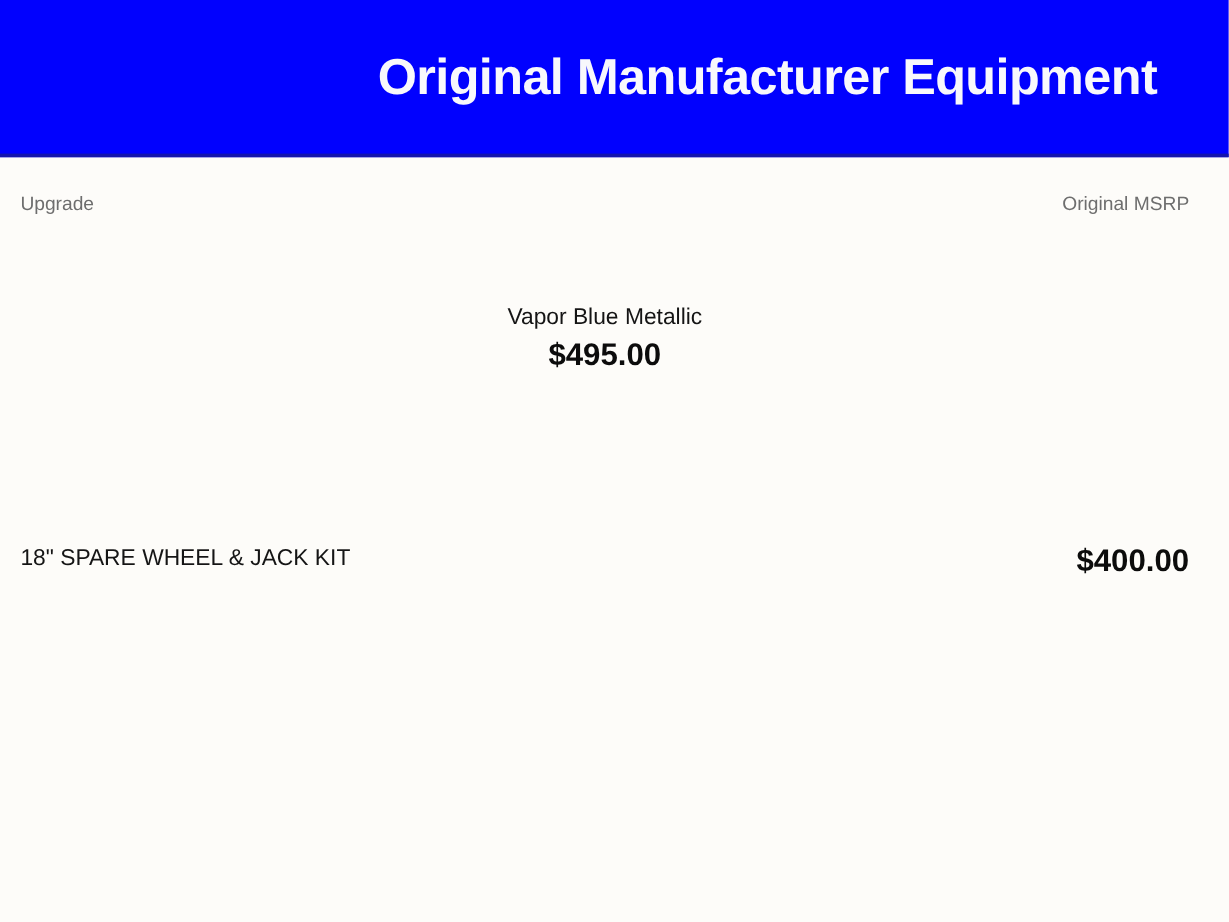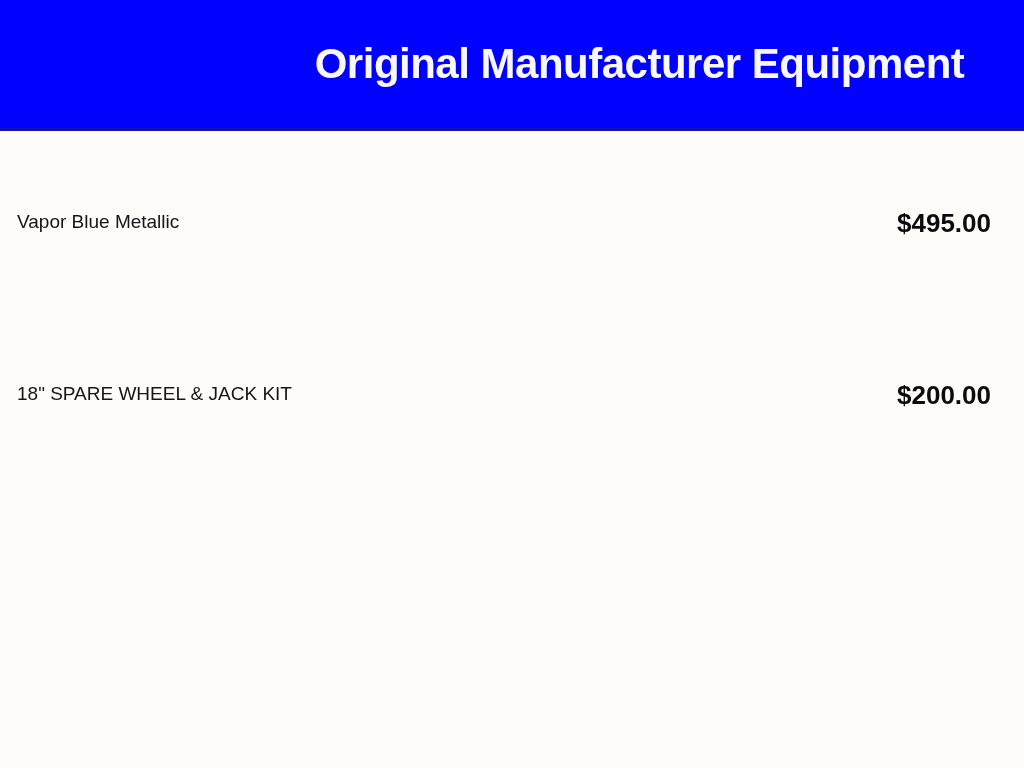--- a/index.html
+++ b/index.html
@@ -36,21 +36,21 @@
     align-items: baseline;
     font-size: 16px;
     line-height: 19px;
     color: #6e6e6e;
   }
   .item-row {
     display: flex;
     justify-content: space-between;
     align-items: center;
   }
-  .row-1 { margin-top: 73px; min-height: 30px; }
+  .row-1 { margin-top: 73px; min-height: 30px; flex-direction: column; }
   .row-2 { margin-top: 137px; min-height: 30px; }
   .row-3 { margin-top: 137px; min-height: 46px; }
   .item-name {
     font-size: 19px;
     line-height: 23px;
     color: #151515;
     max-width: 560px;
   }
   .item-price {
     font-size: 26px;
@@ -69,26 +69,30 @@
 </style>
 </head>
 <body>
 
 <div class="banner">
   <div class="banner-title">Original Manufacturer Equipment</div>
 </div>
 
 <div class="content">
 
+  <div class="col-headers">
+    <span>Upgrade</span>
+    <span>Original MSRP</span>
+  </div>
 
   <div class="item-row row-1">
     <div class="item-name">Vapor Blue Metallic</div>
     <div class="item-price">$495.00</div>
   </div>
 
   <div class="item-row row-2">
     <div class="item-name">18" SPARE WHEEL &amp; JACK KIT</div>
-    <div class="item-price">$200.00</div>
+    <div class="item-price">$400.00</div>
   </div>
 
 
 
 </div>
 
 </body></html>

